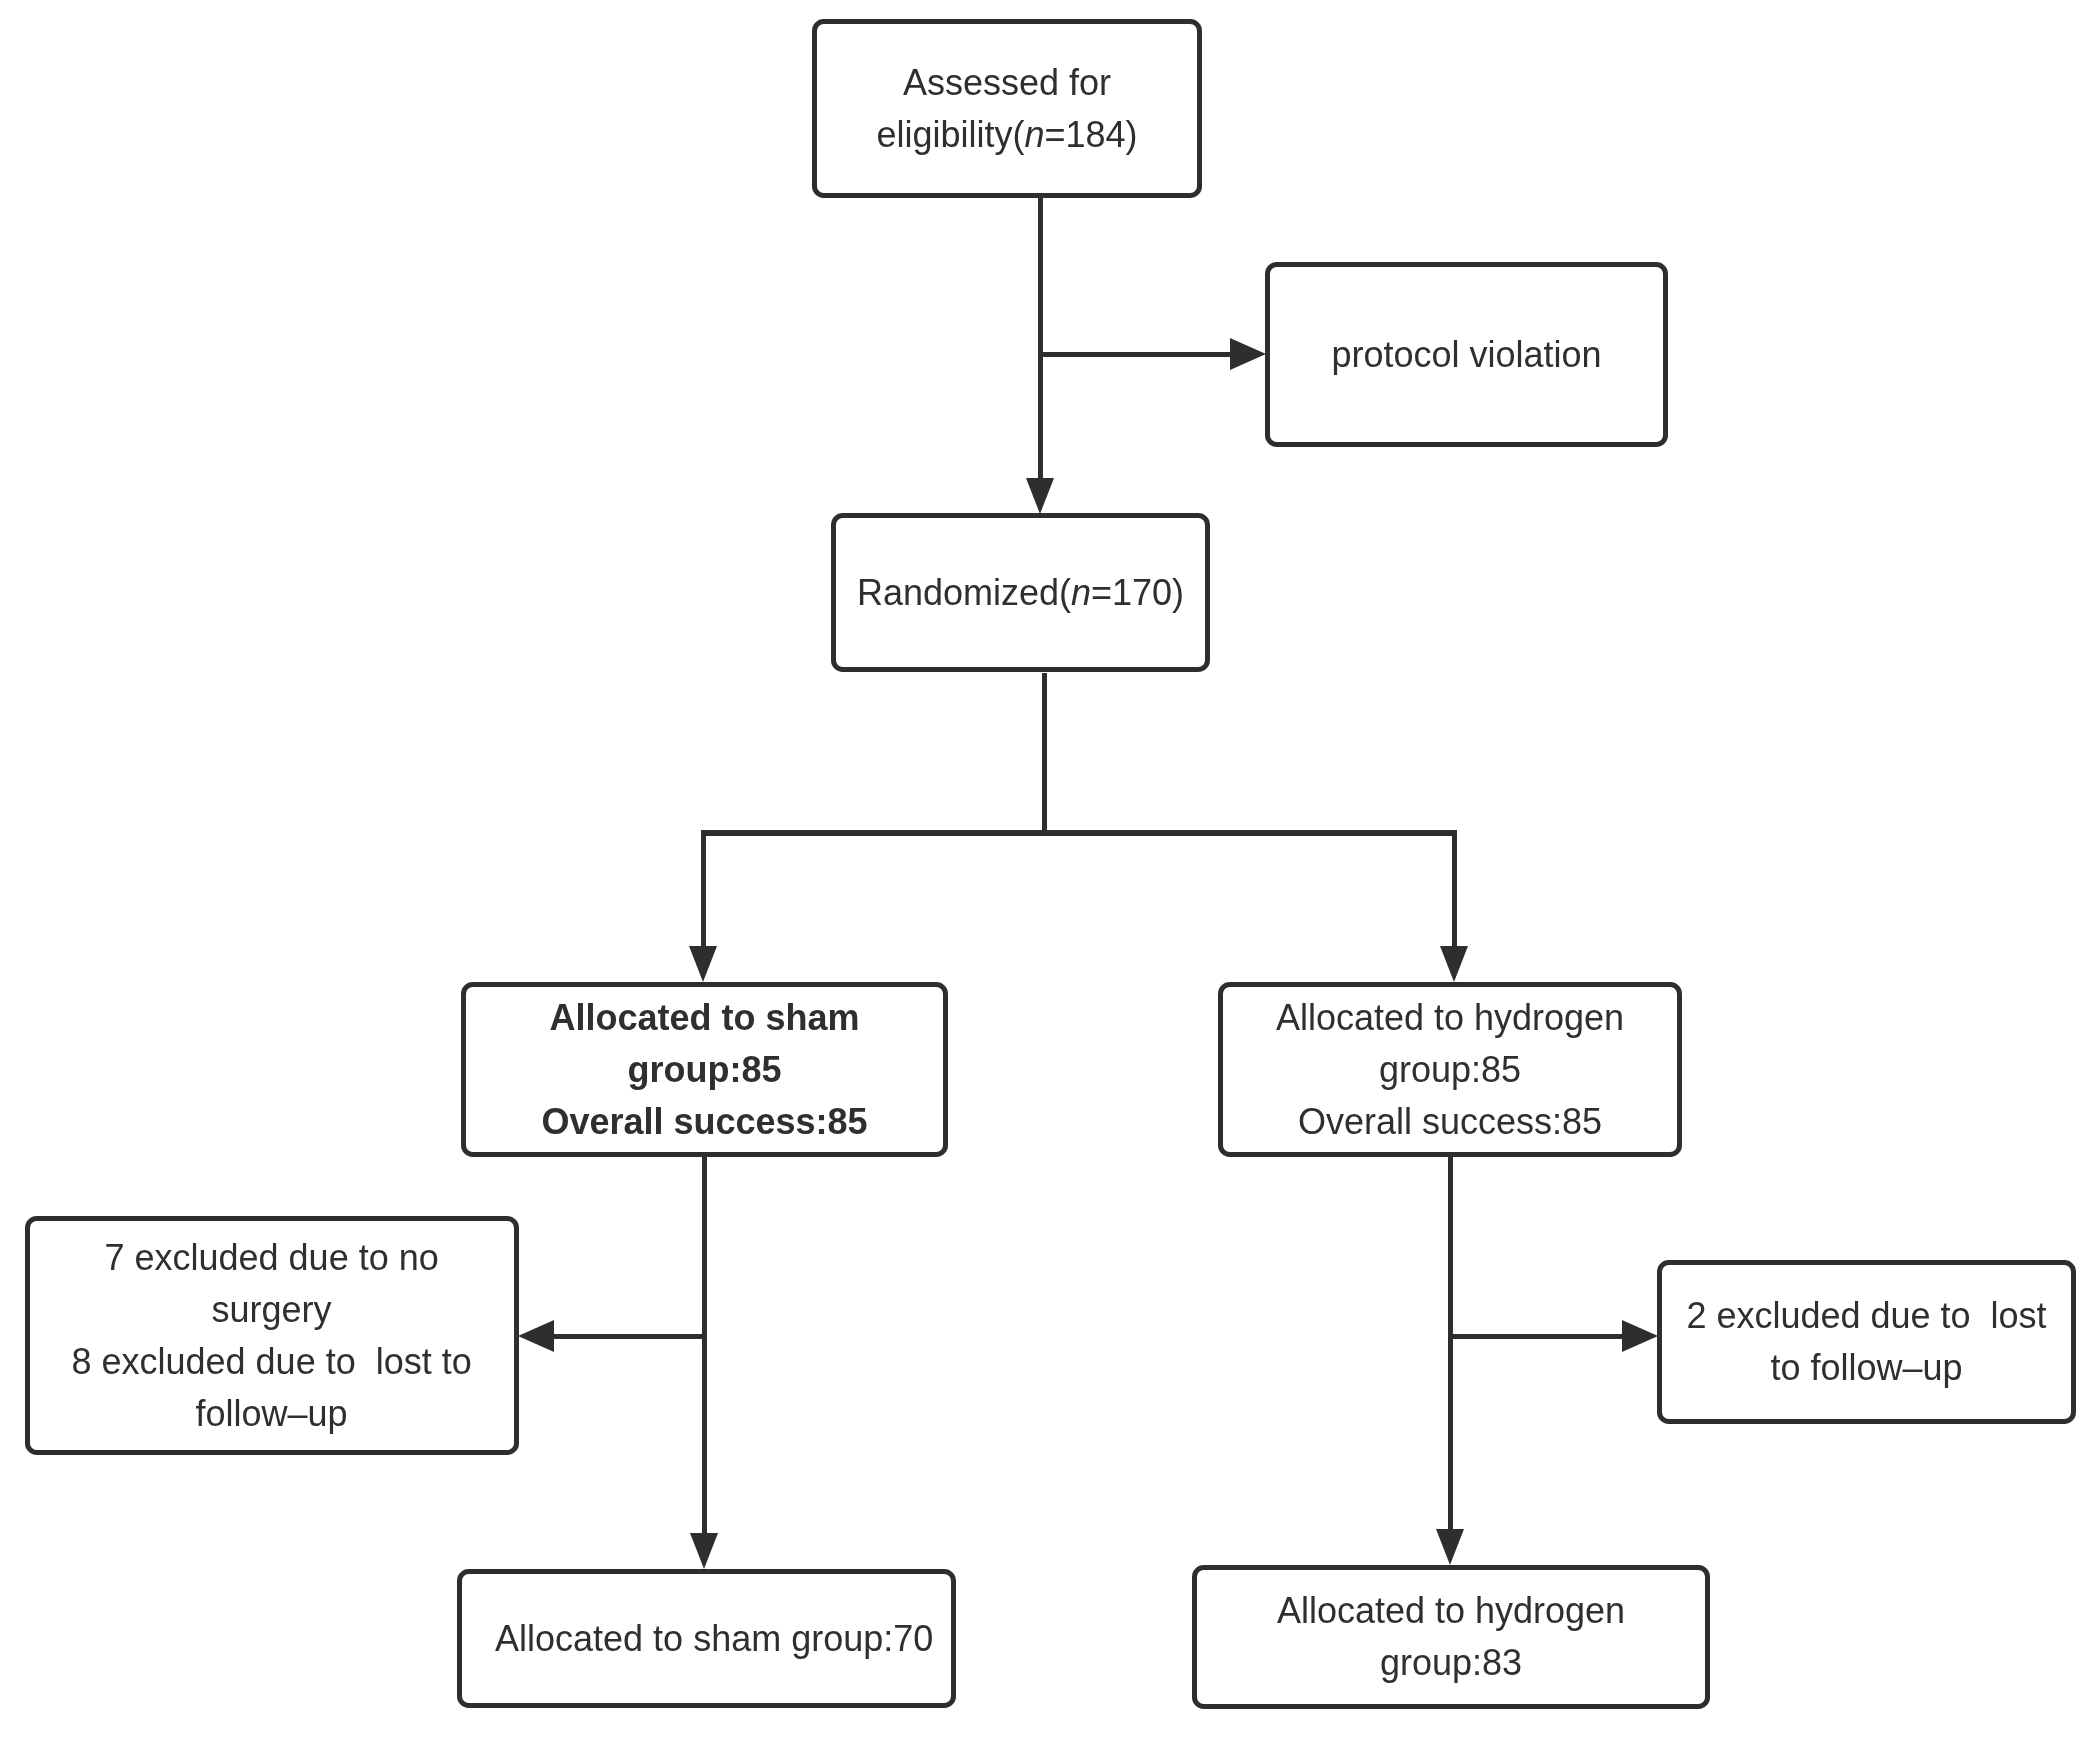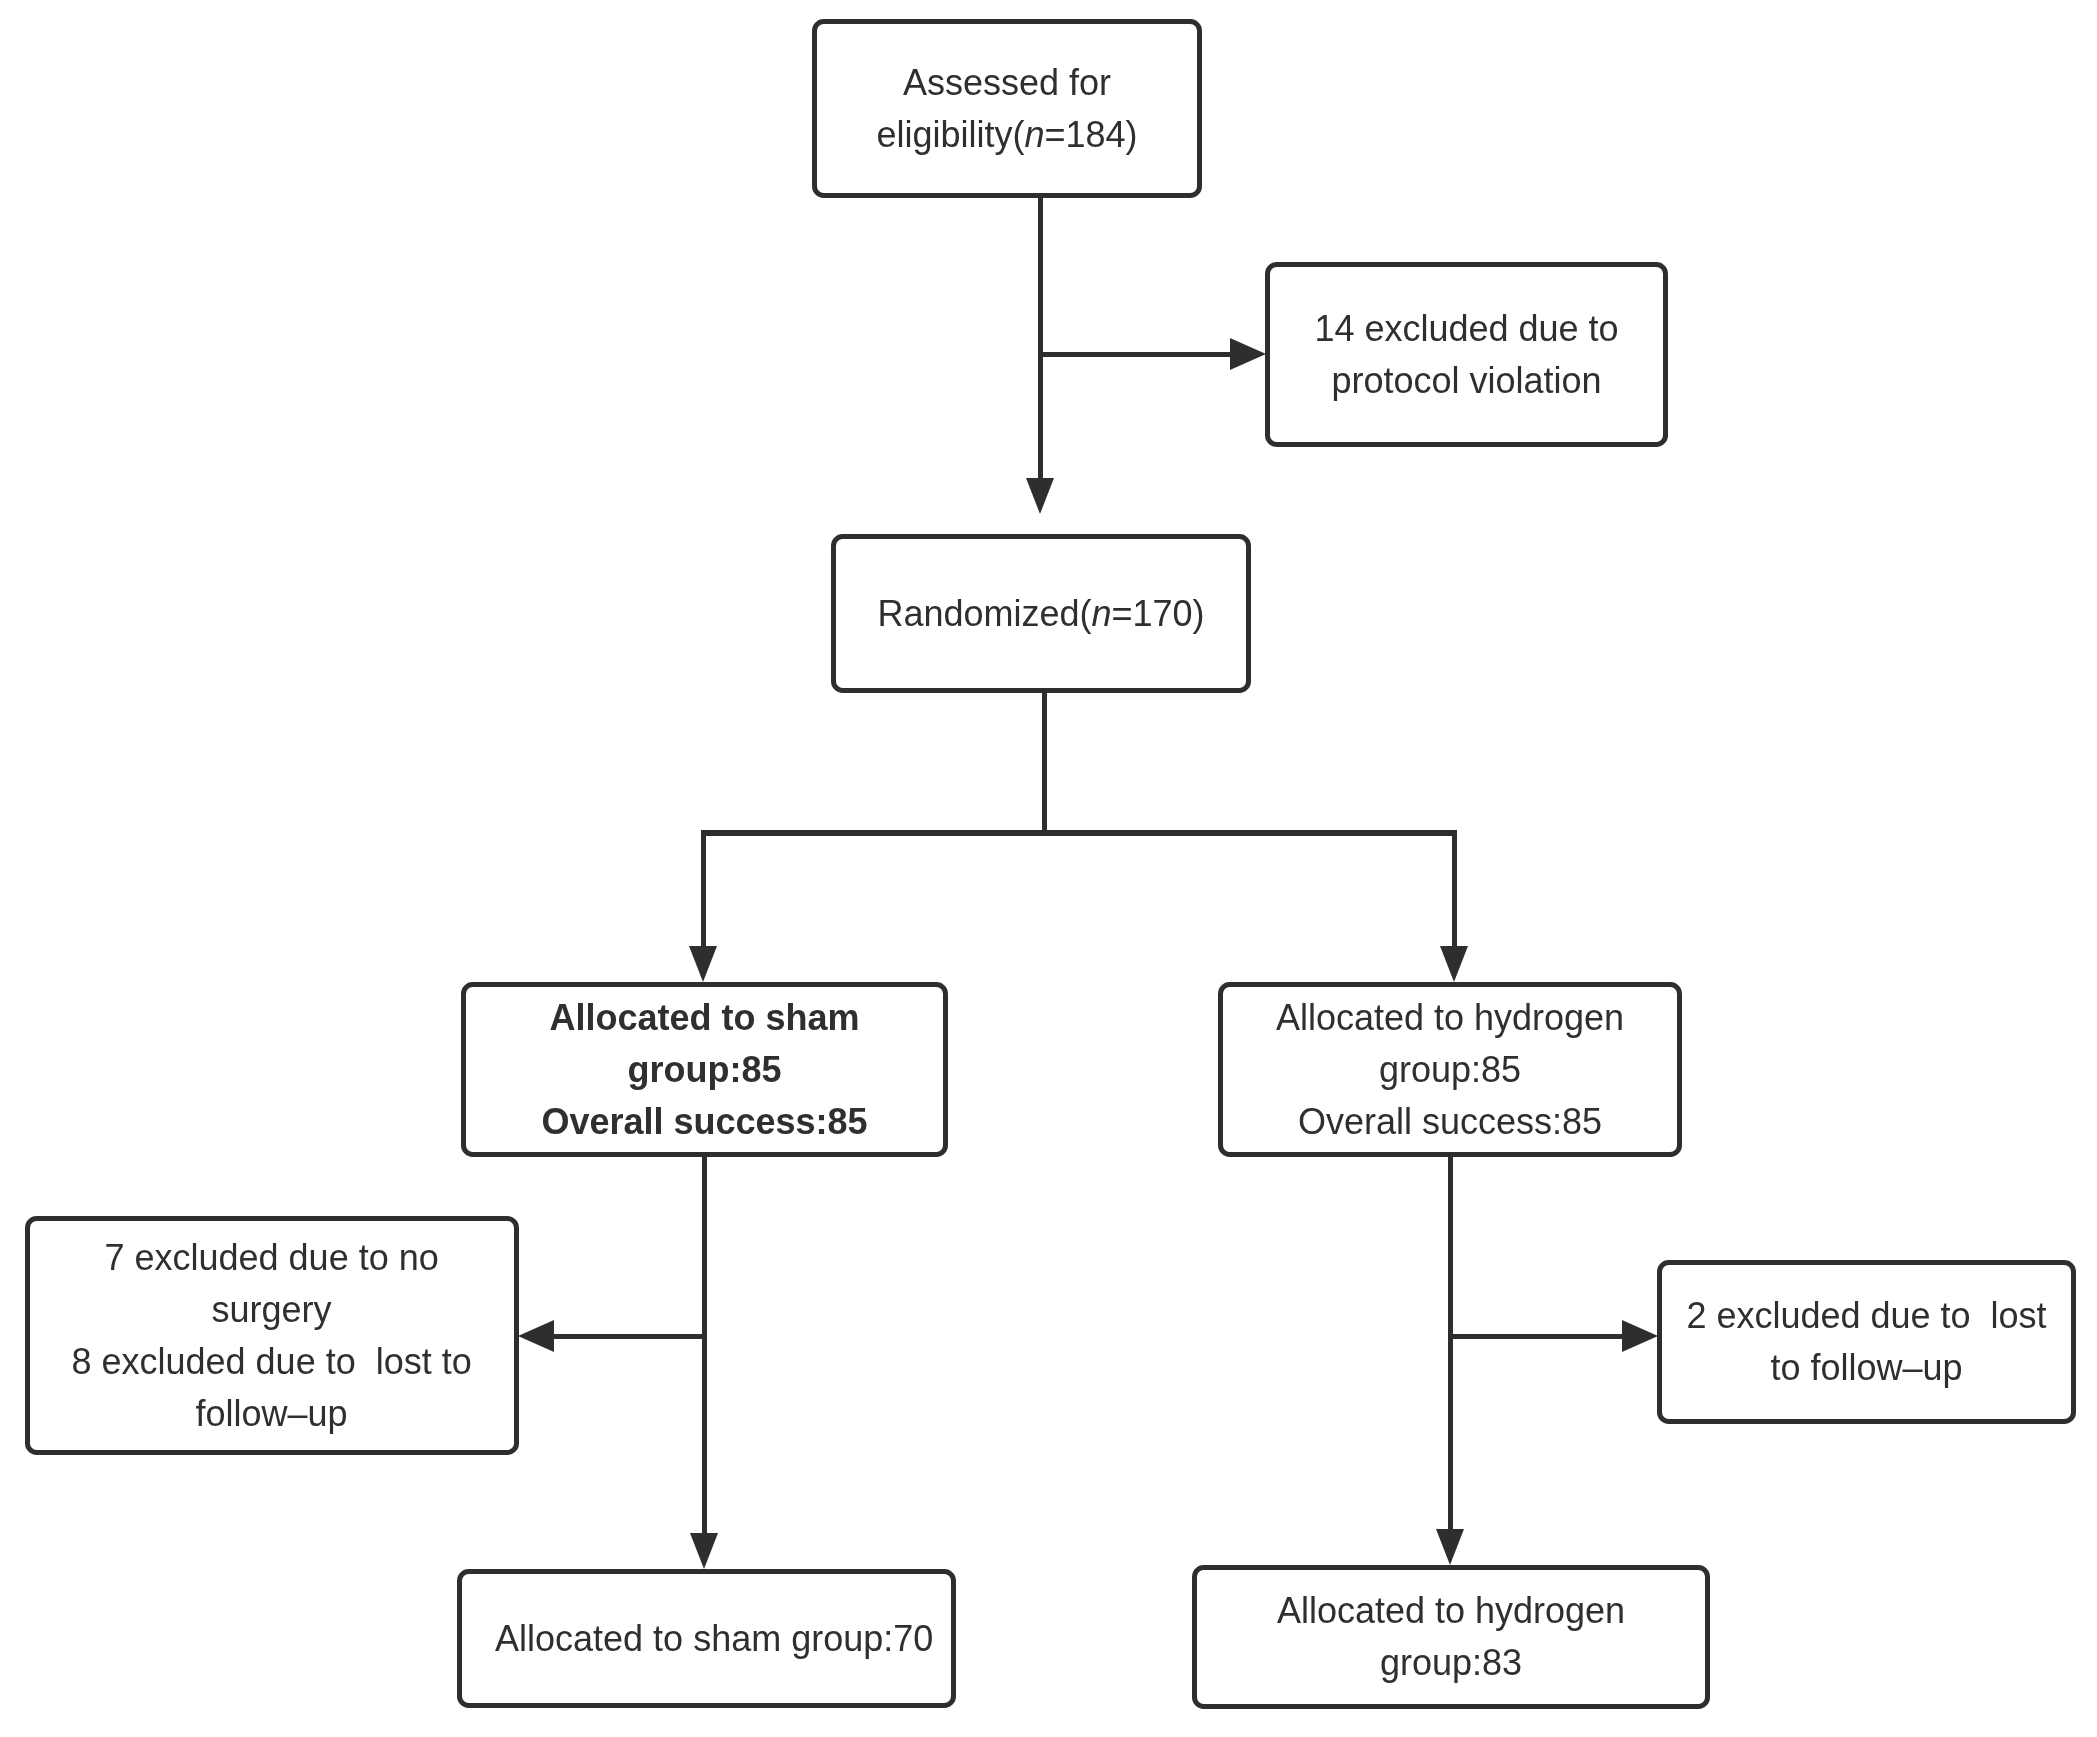--- a/index.html
+++ b/index.html
@@ -31,21 +31,21 @@
   .it { font-style: italic; }
   .seg { position: absolute; background: #2e2e2e; }
   .arrow { position: absolute; width: 0; height: 0; }
   .arrow.down  { border-left: 14.3px solid transparent; border-right: 14.3px solid transparent; border-top: 36px solid #2e2e2e; }
   .arrow.right { border-top: 16px solid transparent; border-bottom: 16px solid transparent; border-left: 36px solid #2e2e2e; }
   .arrow.left  { border-top: 16px solid transparent; border-bottom: 16px solid transparent; border-right: 36px solid #2e2e2e; }
 
   
   #n-assessed          { left: 812px; top: 19px;   width: 390px; height: 179px; }
   #n-excl-protocol     { left: 1265px; top: 262px;  width: 403px; height: 185px; }
-  #n-randomized        { left: 831px; top: 513px;  width: 420px; height: 159px; margin-top: 21px; }
+  #n-randomized        { left: 831px; top: 513px;  width: 379px; height: 159px; }
   #n-alloc-sham        { left: 461px;  top: 982px; width: 487px; height: 175px; font-weight: bold; }
   #n-alloc-hydrogen    { left: 1218px; top: 982px; width: 464px; height: 175px; }
   #n-excl-sham         { left: 24.6px;   top: 1216px; width: 494px; height: 239px; justify-content: center; }
   #n-excl-hydrogen     { left: 1657px; top: 1260px; width: 419px; height: 164px; }
   #n-final-sham        { left: 457px;  top: 1569px; width: 499px; height: 139px; padding-left: 27px; }
   #n-final-hydrogen    { left: 1192px; top: 1565px; width: 518px; height: 144px; }
 
   
   #e1  { left: 1038px; top: 198px;  width: 5.2px;    height: 283px; }   
   #a1  { left: 1026px; top: 478px; }                                  
@@ -90,21 +90,20 @@
   <div class="arrow left" id="a8"></div>
   <div class="arrow down" id="a9"></div>
   <div class="arrow right" id="a10"></div>
 
   <div class="node" id="n-assessed">
     <div class="tline"><span>Assessed for</span></div>
     <div class="tline"><span>eligibility(</span><span class="it">n</span><span>=184)</span></div>
   </div>
 
   <div class="node" id="n-excl-protocol">
-    <div class="tline"><span>14 excluded due to</span></div>
     <div class="tline"><span>protocol violation</span></div>
   </div>
 
   <div class="node" id="n-randomized">
     <div class="tline"><span>Randomized(</span><span class="it">n</span><span>=170)</span></div>
   </div>
 
   <div class="node" id="n-alloc-sham">
     <div class="tline"><span>Allocated to sham</span></div>
     <div class="tline"><span>group:85</span></div>

